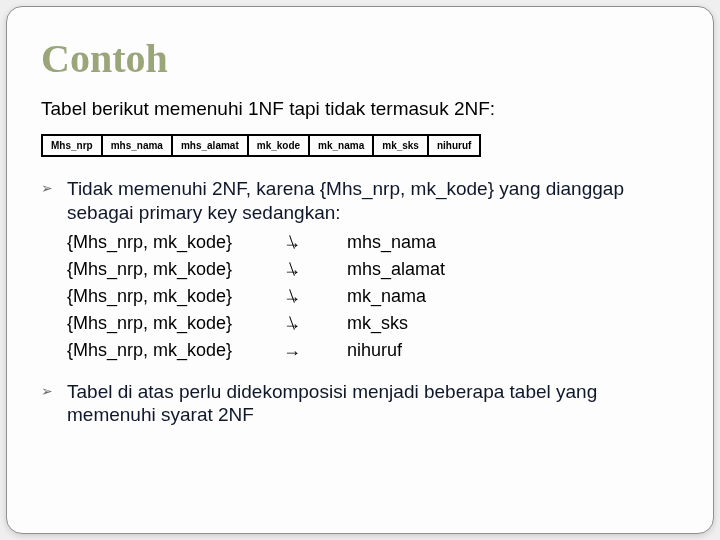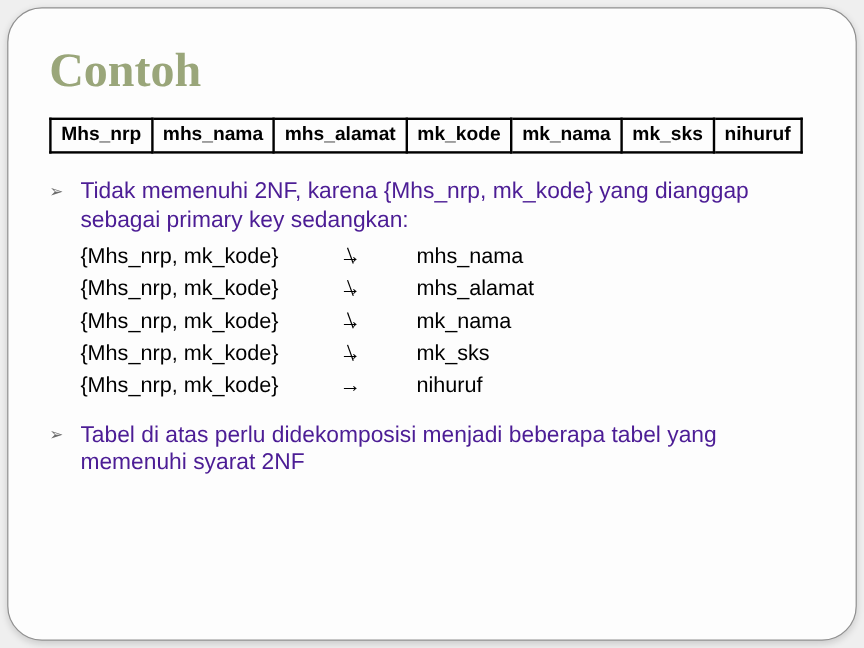--- a/index.html
+++ b/index.html
@@ -8,21 +8,21 @@
     font-family: Arial, Helvetica, sans-serif;
     background: #efefef;
     position: relative;
   }
   .slide {
     position: absolute;
     left: 6px; top: 6px;
     width: 708px; height: 528px;
     background: #fdfdfd;
     border: 1px solid #8f8f8f;
-    border-radius: 29px;
+    border-radius: 16px;
     box-shadow: 0 2px 6px rgba(0,0,0,0.15);
     padding: 20px 34px 20px 34px;
   }
   .title {
     font-family: Georgia, 'Times New Roman', serif;
     font-size: 40px;
     font-weight: bold;
     color: #9aa67a;
     margin-top: 8px;
     margin-bottom: 16px;
@@ -31,21 +31,21 @@
     font-size: 19px;
     color: #000;
     margin-bottom: 14px;
   }
   .tbl {
     border-collapse: collapse;
     margin-bottom: 20px;
   }
   .tbl th {
     border: 2px solid #000;
-    font-size: 16px;
+    font-size: 10px;
     font-weight: bold;
     text-align: left;
     padding: 4px 8px;
     background: #fdfdfd;
   }
   .bullet-row {
     display: flex;
     align-items: flex-start;
     margin-bottom: 4px;
   }
@@ -53,21 +53,21 @@
     font-family: 'Segoe UI Symbol', Arial, sans-serif;
     font-size: 14px;
     color: #6b6b6b;
     width: 26px;
     flex-shrink: 0;
     padding-top: 3px;
   }
   .btext {
     font-size: 19px;
     line-height: 1.25;
-    color: #4c1d95;
+    color: #0f172a;
   }
   .deps {
     margin-left: 26px;
     margin-top: 2px;
     margin-bottom: 16px;
   }
   .dep-row {
     display: flex;
     align-items: flex-end;
     font-size: 18px;
@@ -90,20 +90,21 @@
   }
   .dep-rhs { padding-left: 30px; }
 </style>
 </head>
 <body>
 
 <div class="slide">
 
   <h1 class="title">Contoh</h1>
 
+  <p class="intro">Tabel berikut memenuhi 1NF tapi tidak termasuk 2NF:</p>
 
   <table class="tbl">
     <tbody>
         <tr>
       <th>Mhs_nrp</th>
       <th>mhs_nama</th>
       <th>mhs_alamat</th>
       <th>mk_kode</th>
       <th>mk_nama</th>
       <th>mk_sks</th>

